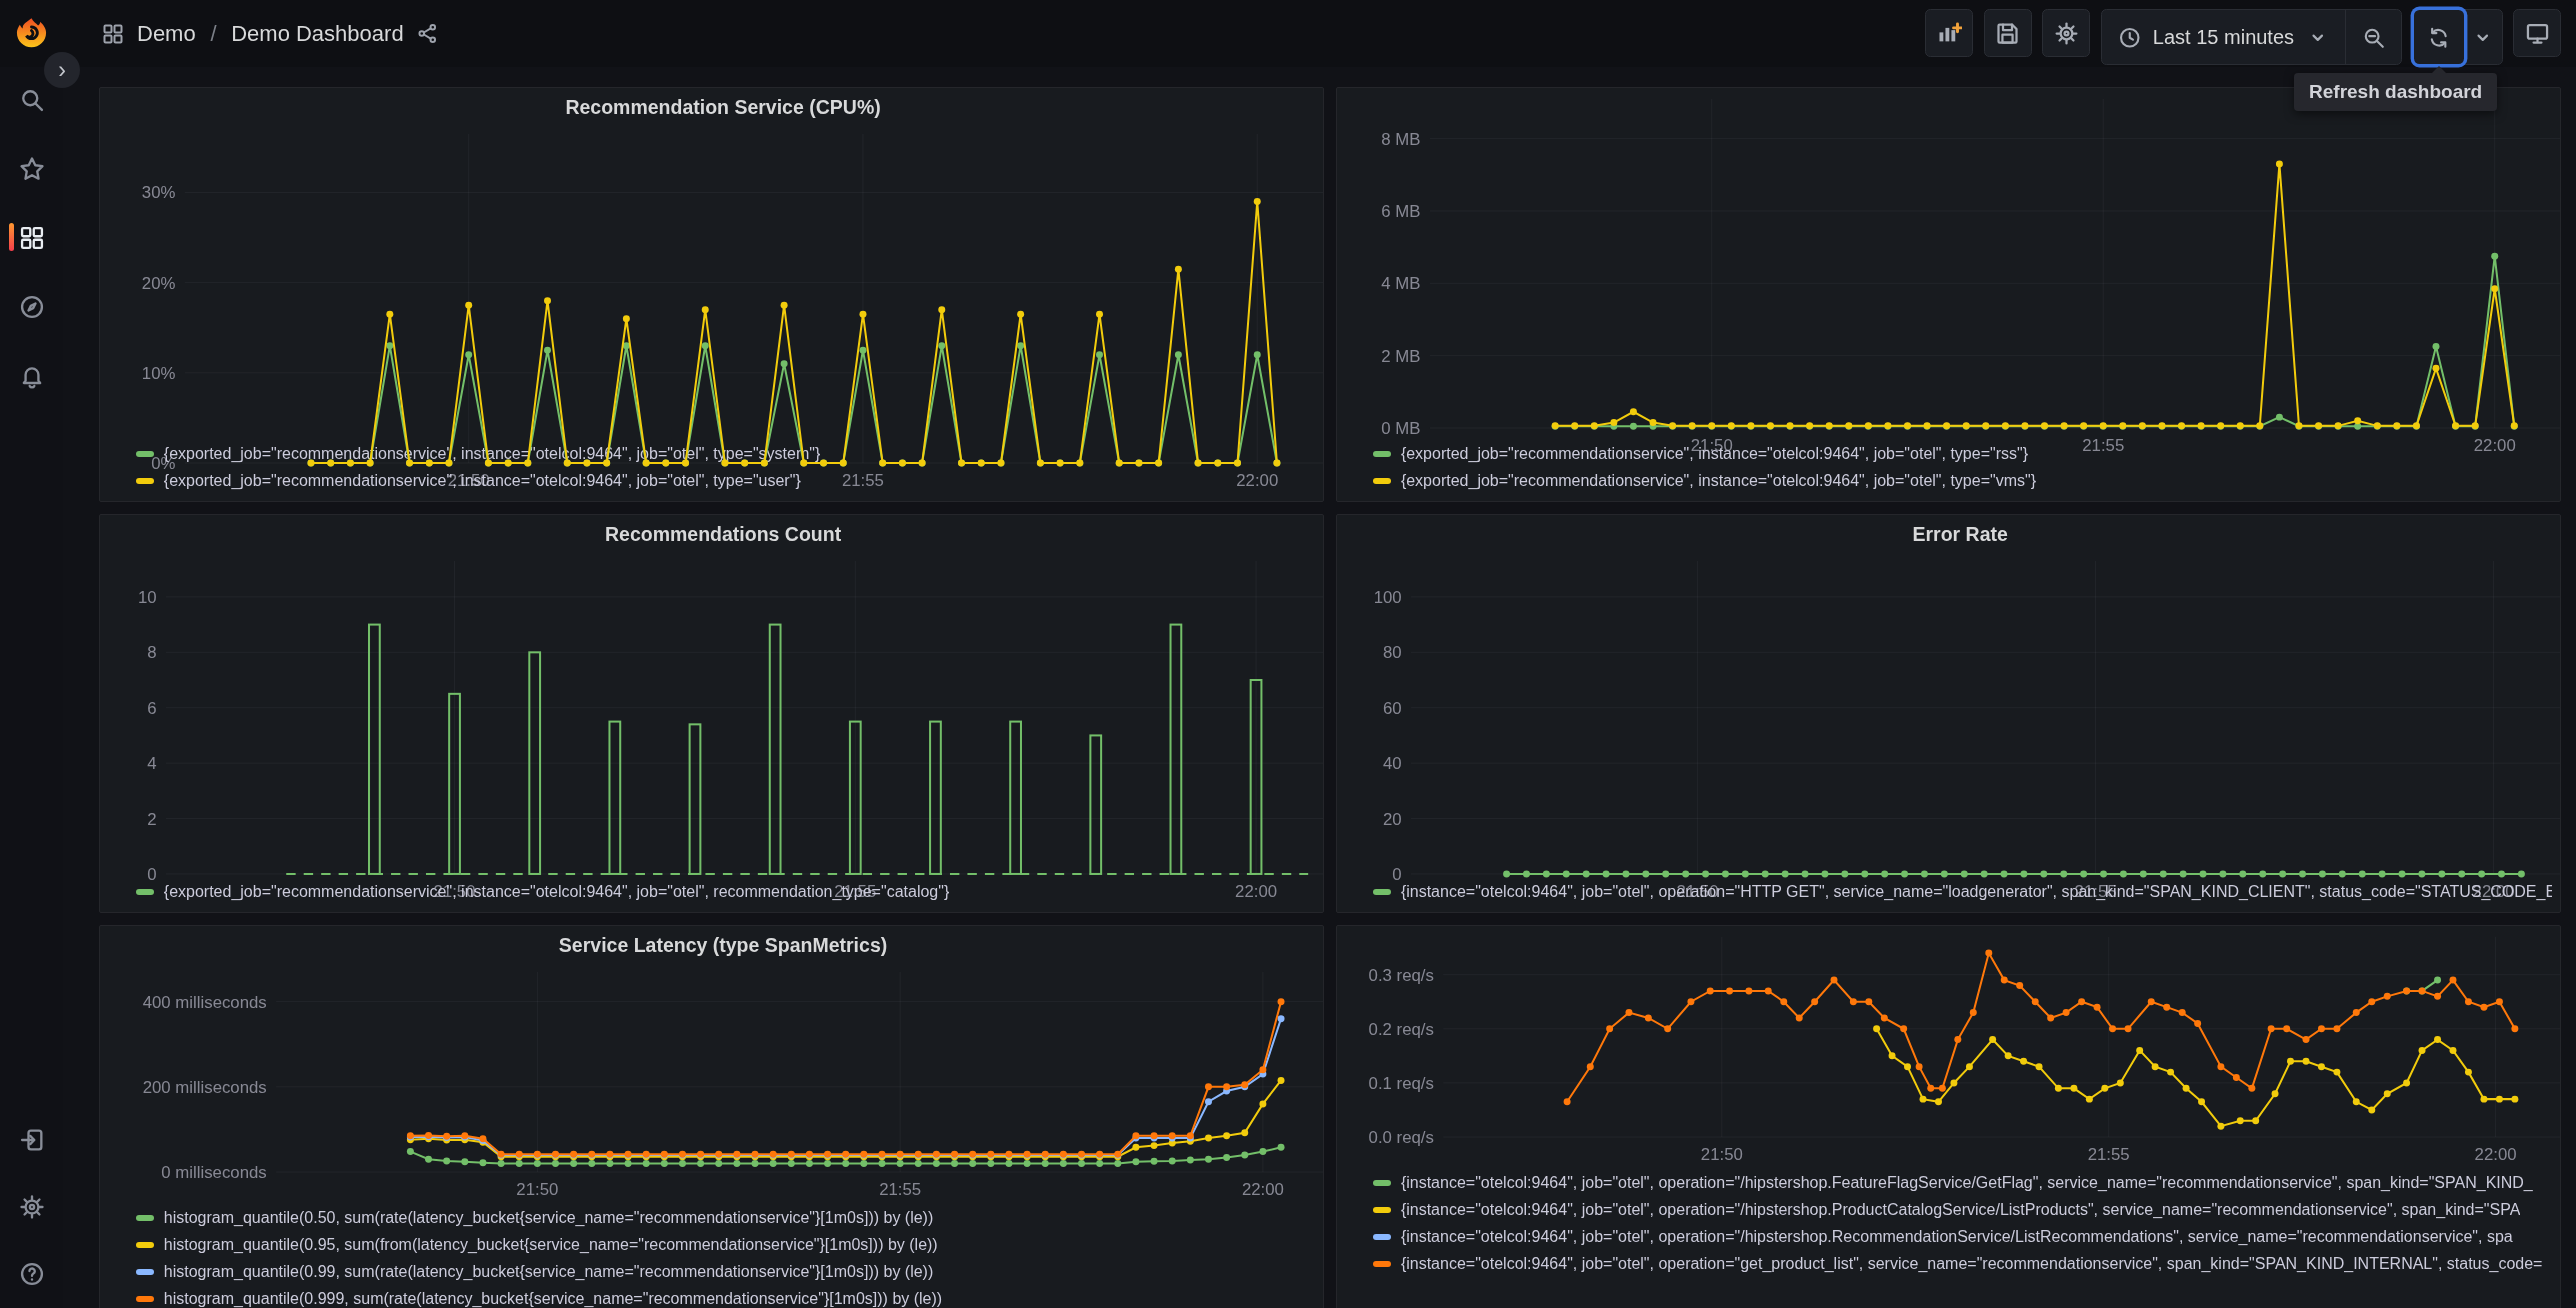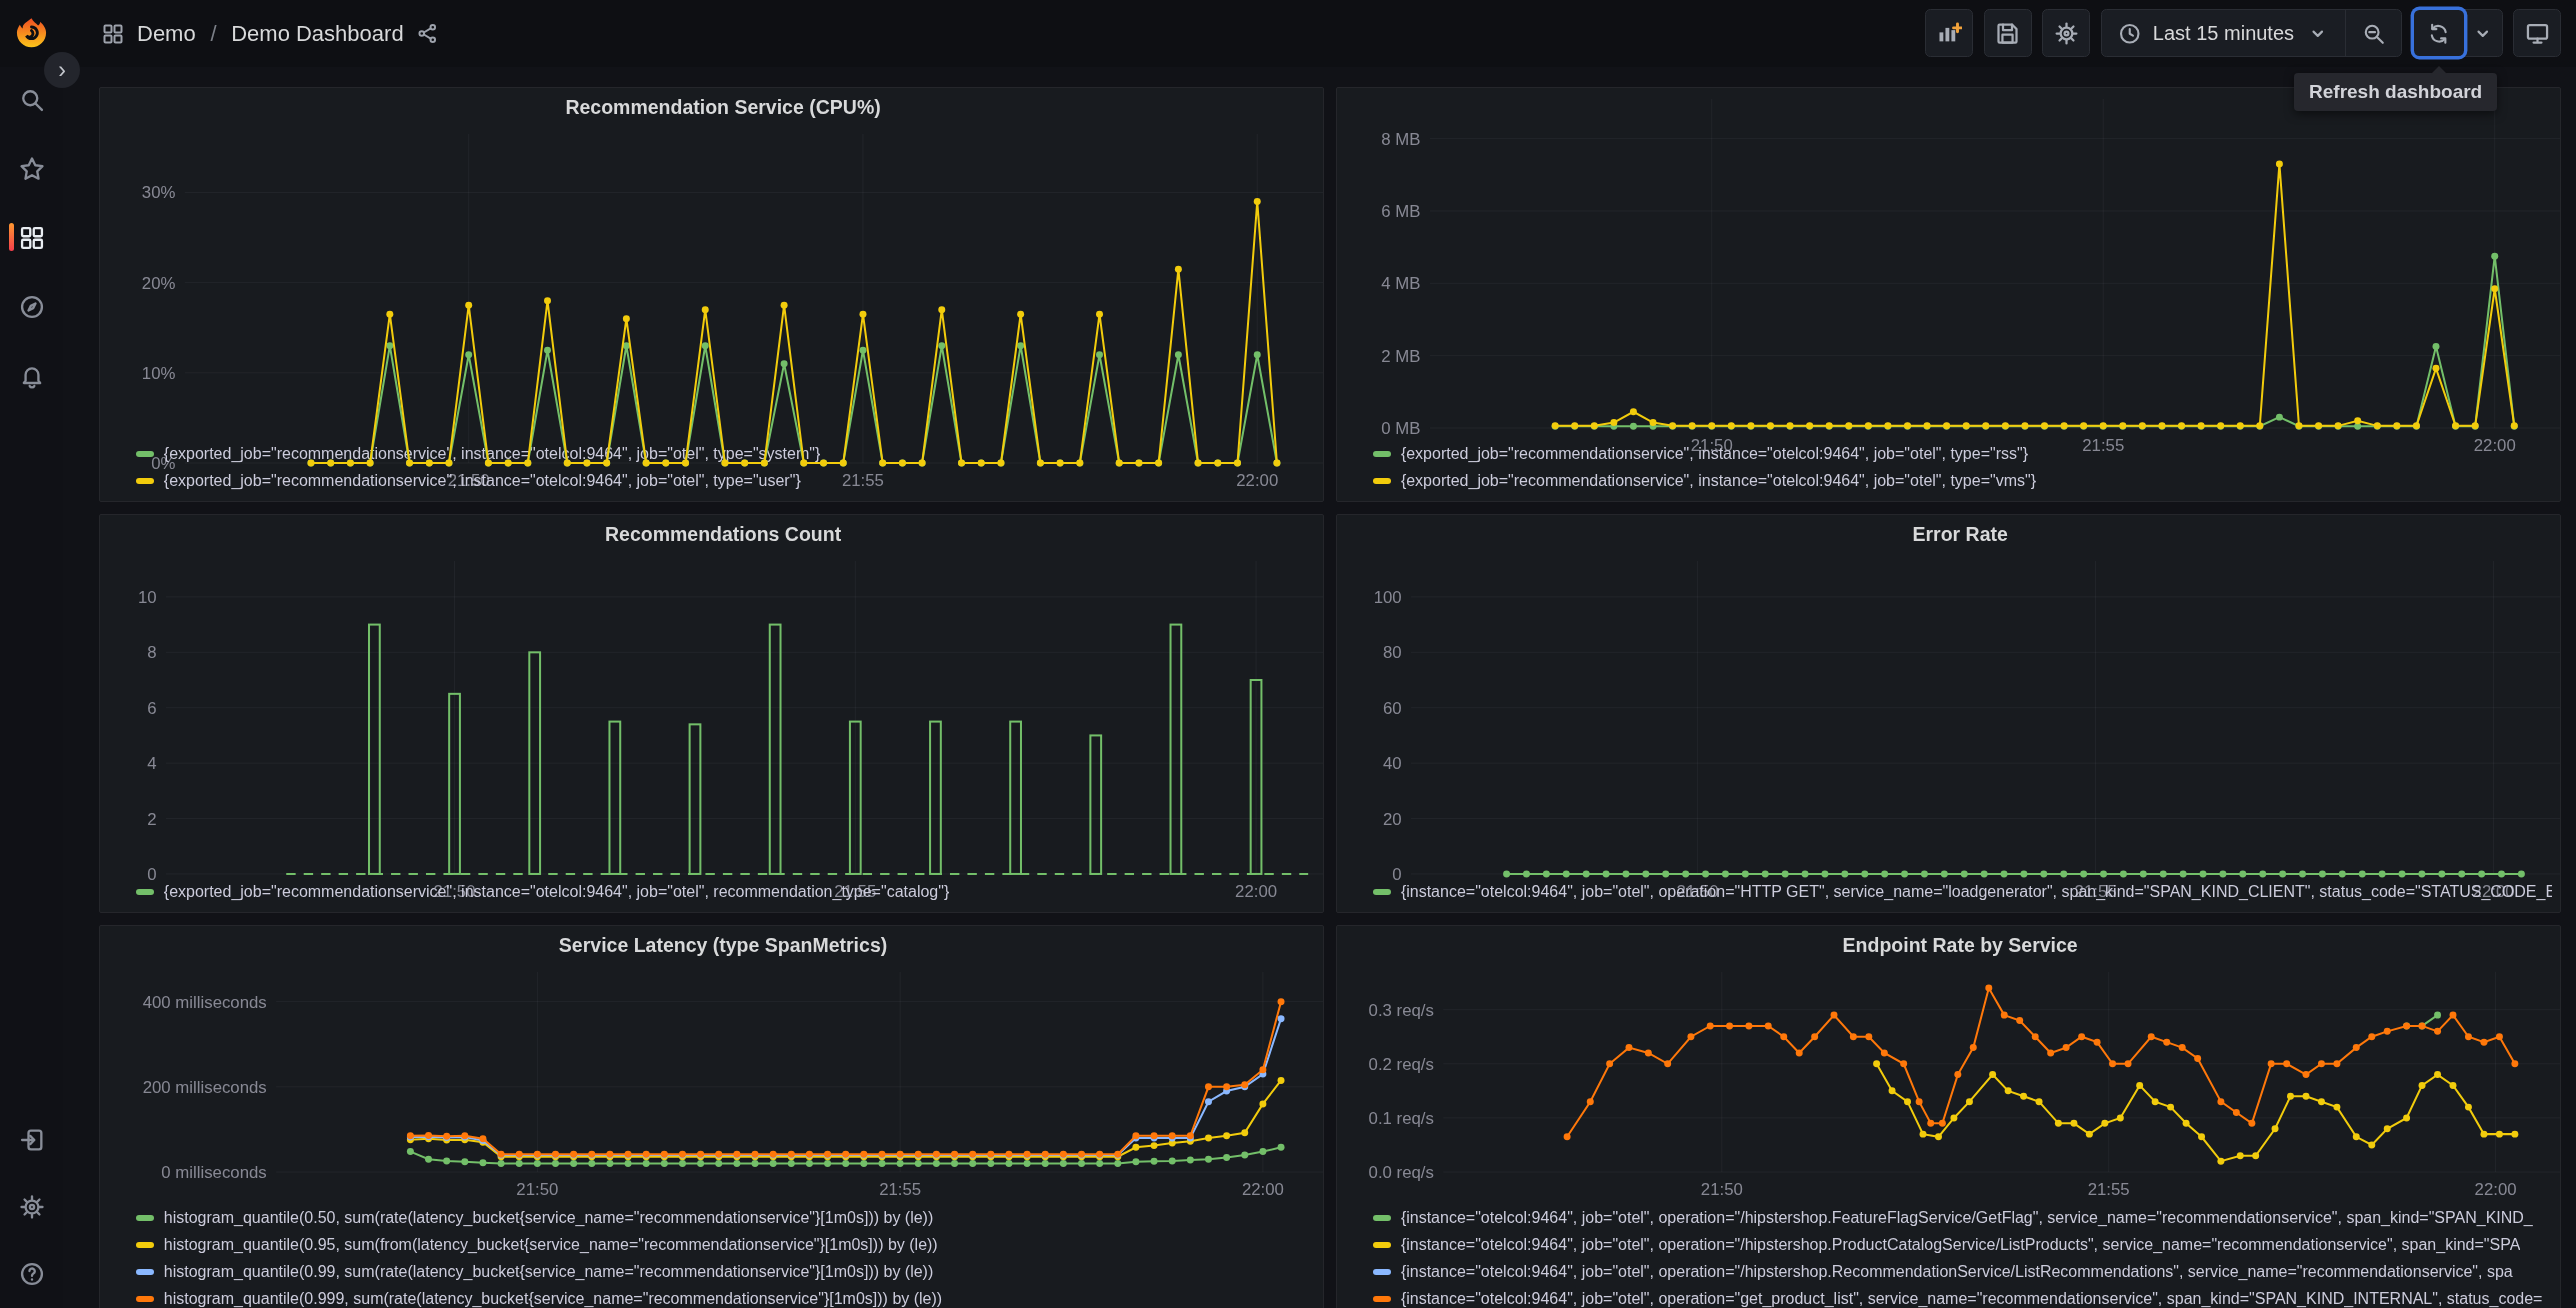--- a/index.html
+++ b/index.html
@@ -8,21 +8,21 @@
 
   
   .topnav { position:absolute; left:0; top:0; width:100%; height:67px; background:#0E0F13;
     display:flex; align-items:center; z-index:5; }
   .logo-box { width:63px; display:flex; justify-content:center; }
   .crumb { display:flex; align-items:center; gap:12px; margin-left:38px; font-size:22px;justify-content:flex-end; }
   .crumb .sep { color:#7B7F87; margin:0 2.7px; }
   .icon { display:inline-flex; align-items:center; justify-content:center; }
   .icon svg { stroke:#9DA2AC; fill:none; stroke-width:2; stroke-linecap:round; stroke-linejoin:round; }
 
-  .toolbar { position:absolute; right:14.8px; top:9.4px; height:48px; display:flex; gap:10.7px; align-items:stretch; }
+  .toolbar { position:absolute; right:14.8px; top:9.4px; height:56px; display:flex; gap:10.7px; align-items:stretch; }
   .tbtn { min-width:48px; height:48px; background:#1A1D23; border:0.7px solid #2A2D34; border-radius:5.4px;
     display:flex; align-items:center; justify-content:center; }
   .tbtn svg { width:27px; height:27px; stroke:#A8ADB6; fill:none; stroke-width:2; stroke-linecap:round; stroke-linejoin:round; }
   .tgroup { display:flex; background:#1A1D23; border:0.7px solid #2A2D34; border-radius:5.4px; align-items:stretch; }
   .tgroup .cell { display:flex; align-items:center; padding:0 14.8px; gap:10.7px; font-size:20px; color:#D8D9DA; }
   .tgroup .divider { width:0.7px; background:#2A2D34; }
   .tgroup svg { width:25.5px; height:25.5px; stroke:#A8ADB6; fill:none; stroke-width:2; stroke-linecap:round; stroke-linejoin:round; }
   .refresh-cell { width:50px; display:flex; align-items:center; justify-content:center; border-radius:5.4px;
     box-shadow:0 0 0 3.4px #3871DC; }
   .caret-cell { width:38px; display:flex; align-items:center; justify-content:center; }
@@ -900,21 +900,20 @@
           <span class="legend-swatch" style="background: rgb(138, 184, 255);"></span>
           <span class="legend-label">histogram_quantile(0.99, sum(rate(latency_bucket{service_name="recommendationservice"}[1m0s])) by (le))</span>
         </div>
         <div class="legend-row">
           <span class="legend-swatch" style="background: rgb(255, 120, 10);"></span>
           <span class="legend-label">histogram_quantile(0.999, sum(rate(latency_bucket{service_name="recommendationservice"}[1m0s])) by (le))</span>
         </div>
       </div>
   </section>
   <section class="panel row3">
-    <h2 class="panel-title">Endpoint Rate by Service</h2>
     <div class="chart"><svg width="1224" height="242" viewBox="0 0 1822 360">
           <line x1="538.6206896551723" y1="16" x2="538.6206896551723" y2="314" stroke="rgba(204,204,220,0.09)"></line>
           <text x="538.6206896551723" y="348" fill="rgba(204,204,220,0.62)" font-size="25" text-anchor="middle">21:50</text>
           <line x1="1114.4827586206898" y1="16" x2="1114.4827586206898" y2="314" stroke="rgba(204,204,220,0.09)"></line>
           <text x="1114.4827586206898" y="348" fill="rgba(204,204,220,0.62)" font-size="25" text-anchor="middle">21:55</text>
           <line x1="1690.344827586207" y1="16" x2="1690.344827586207" y2="314" stroke="rgba(204,204,220,0.09)"></line>
           <text x="1690.344827586207" y="348" fill="rgba(204,204,220,0.62)" font-size="25" text-anchor="middle">22:00</text>
           <line x1="124" y1="314" x2="1794" y2="314" stroke="rgba(204,204,220,0.09)"></line>
           <text x="110" y="323" fill="rgba(204,204,220,0.62)" font-size="25" text-anchor="end">0.0 req/s</text>
           <line x1="124" y1="233.45945945945945" x2="1794" y2="233.45945945945945" stroke="rgba(204,204,220,0.09)"></line>

